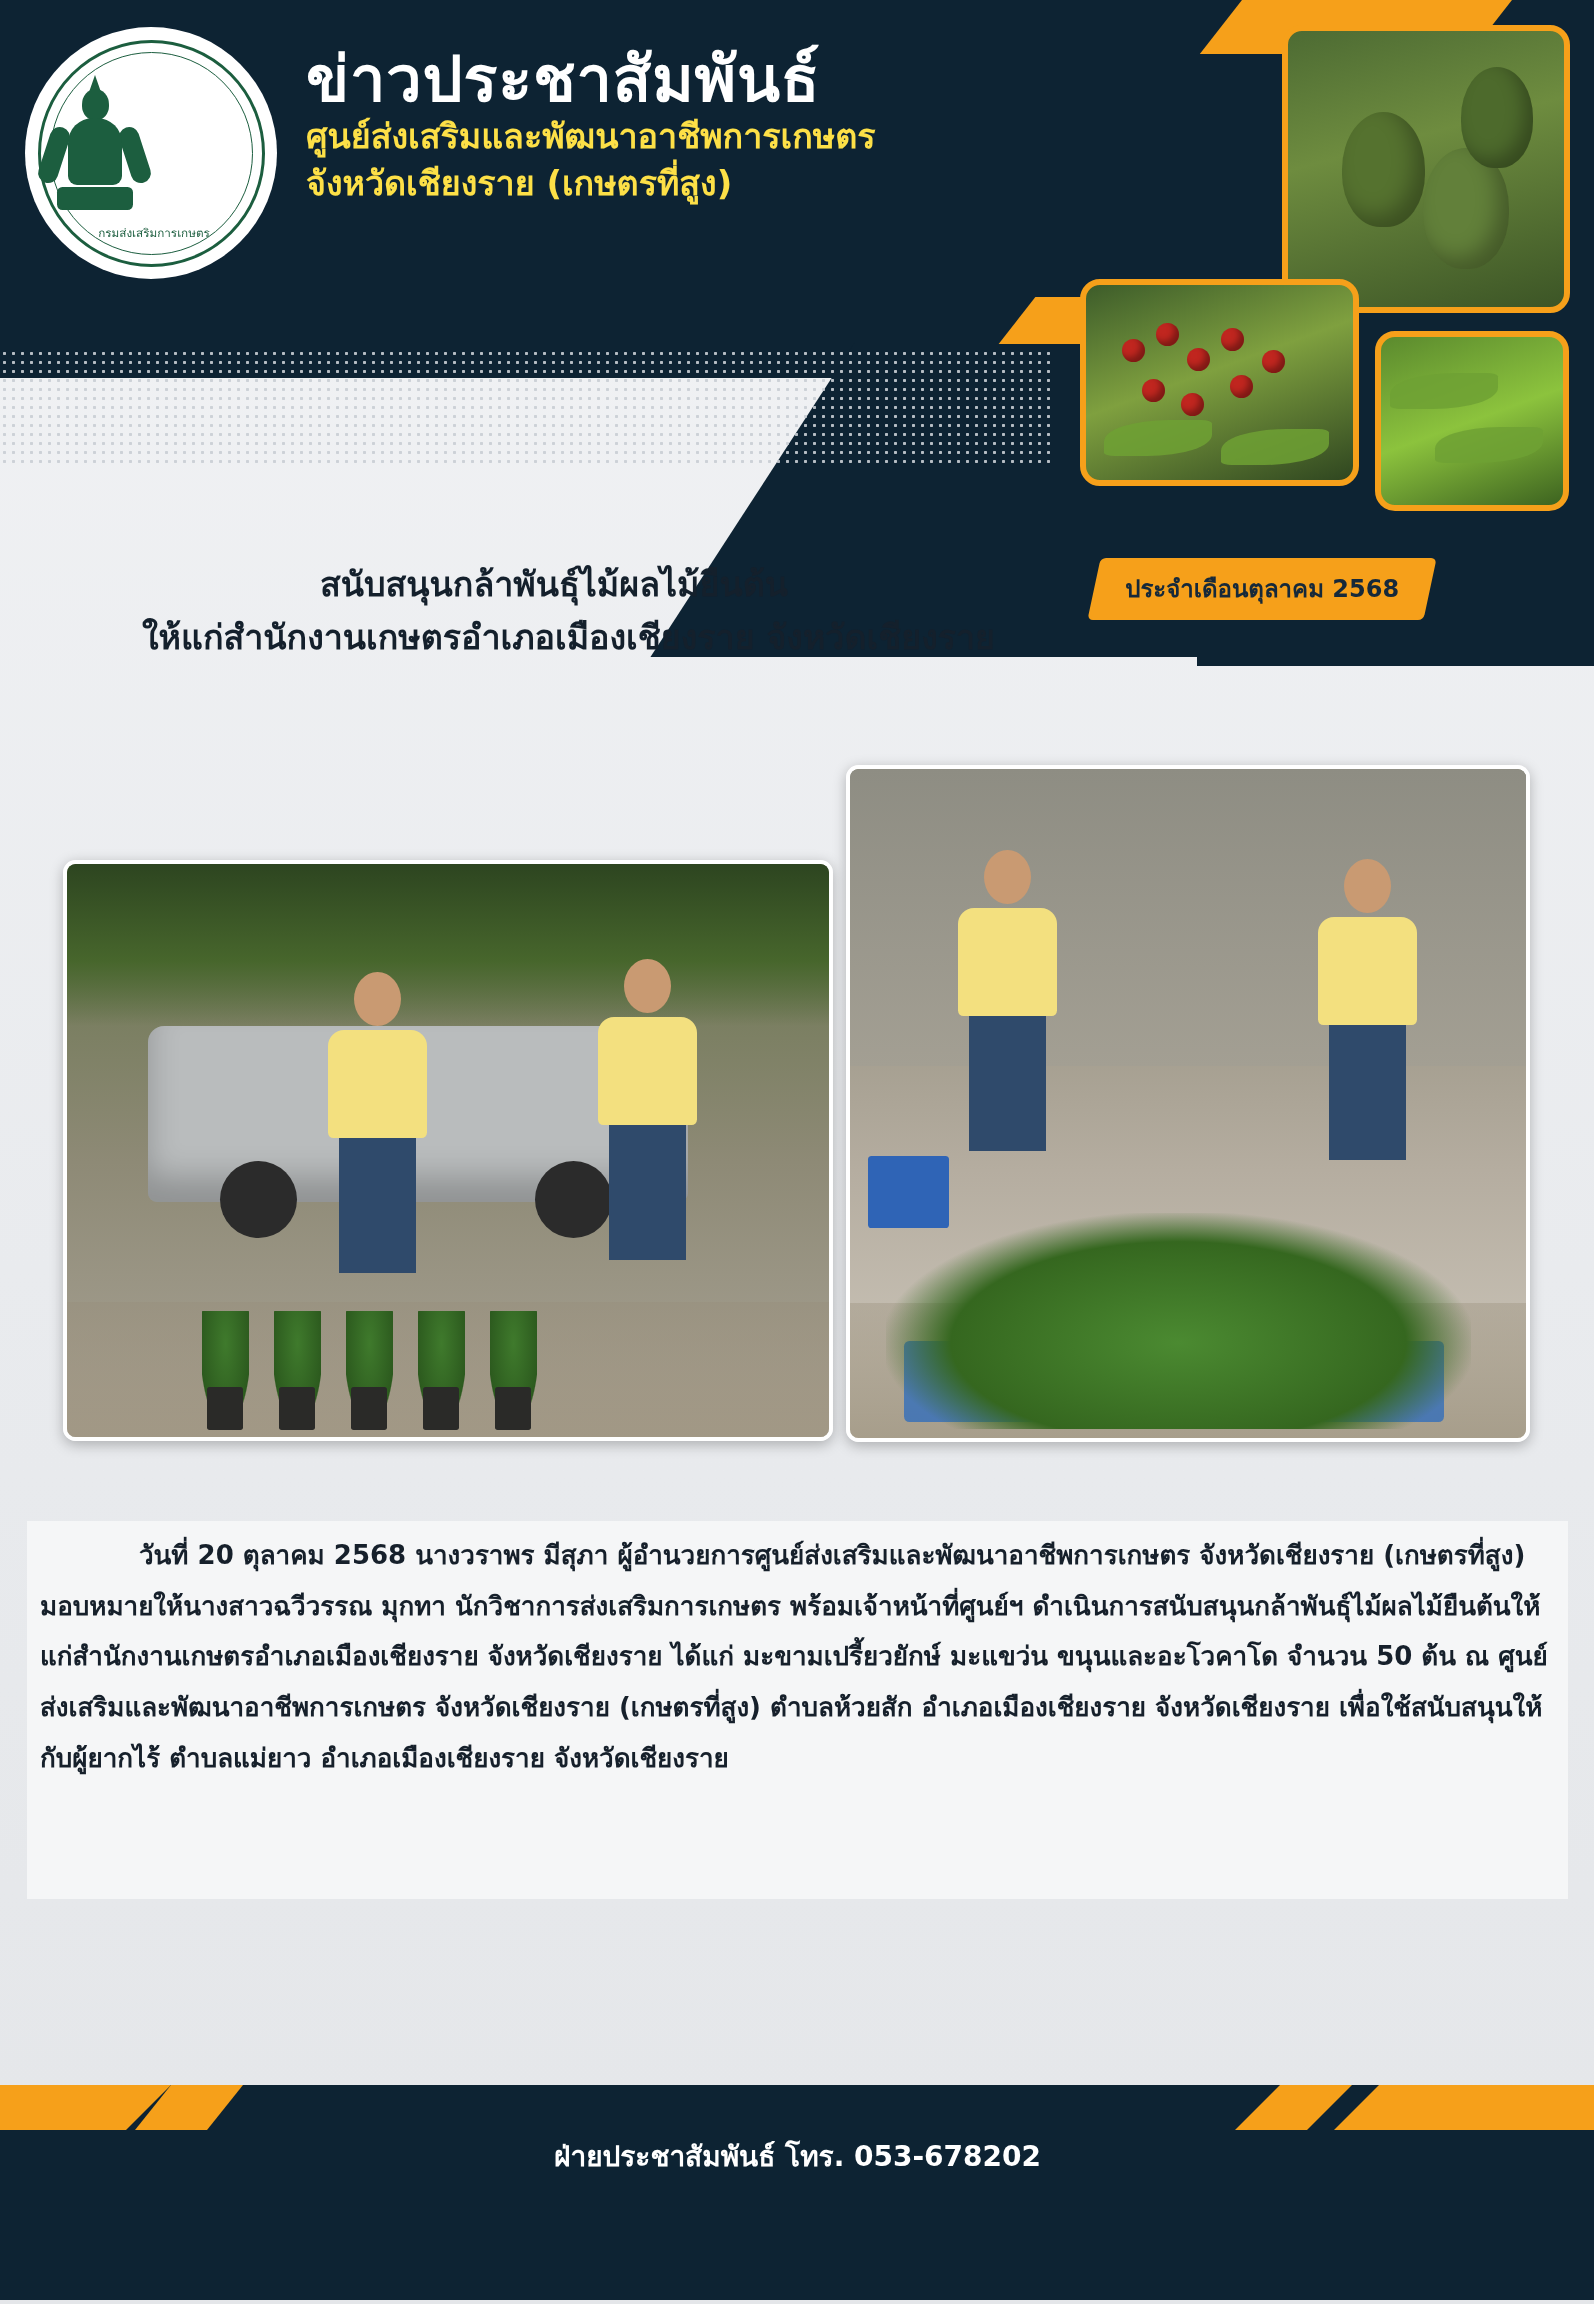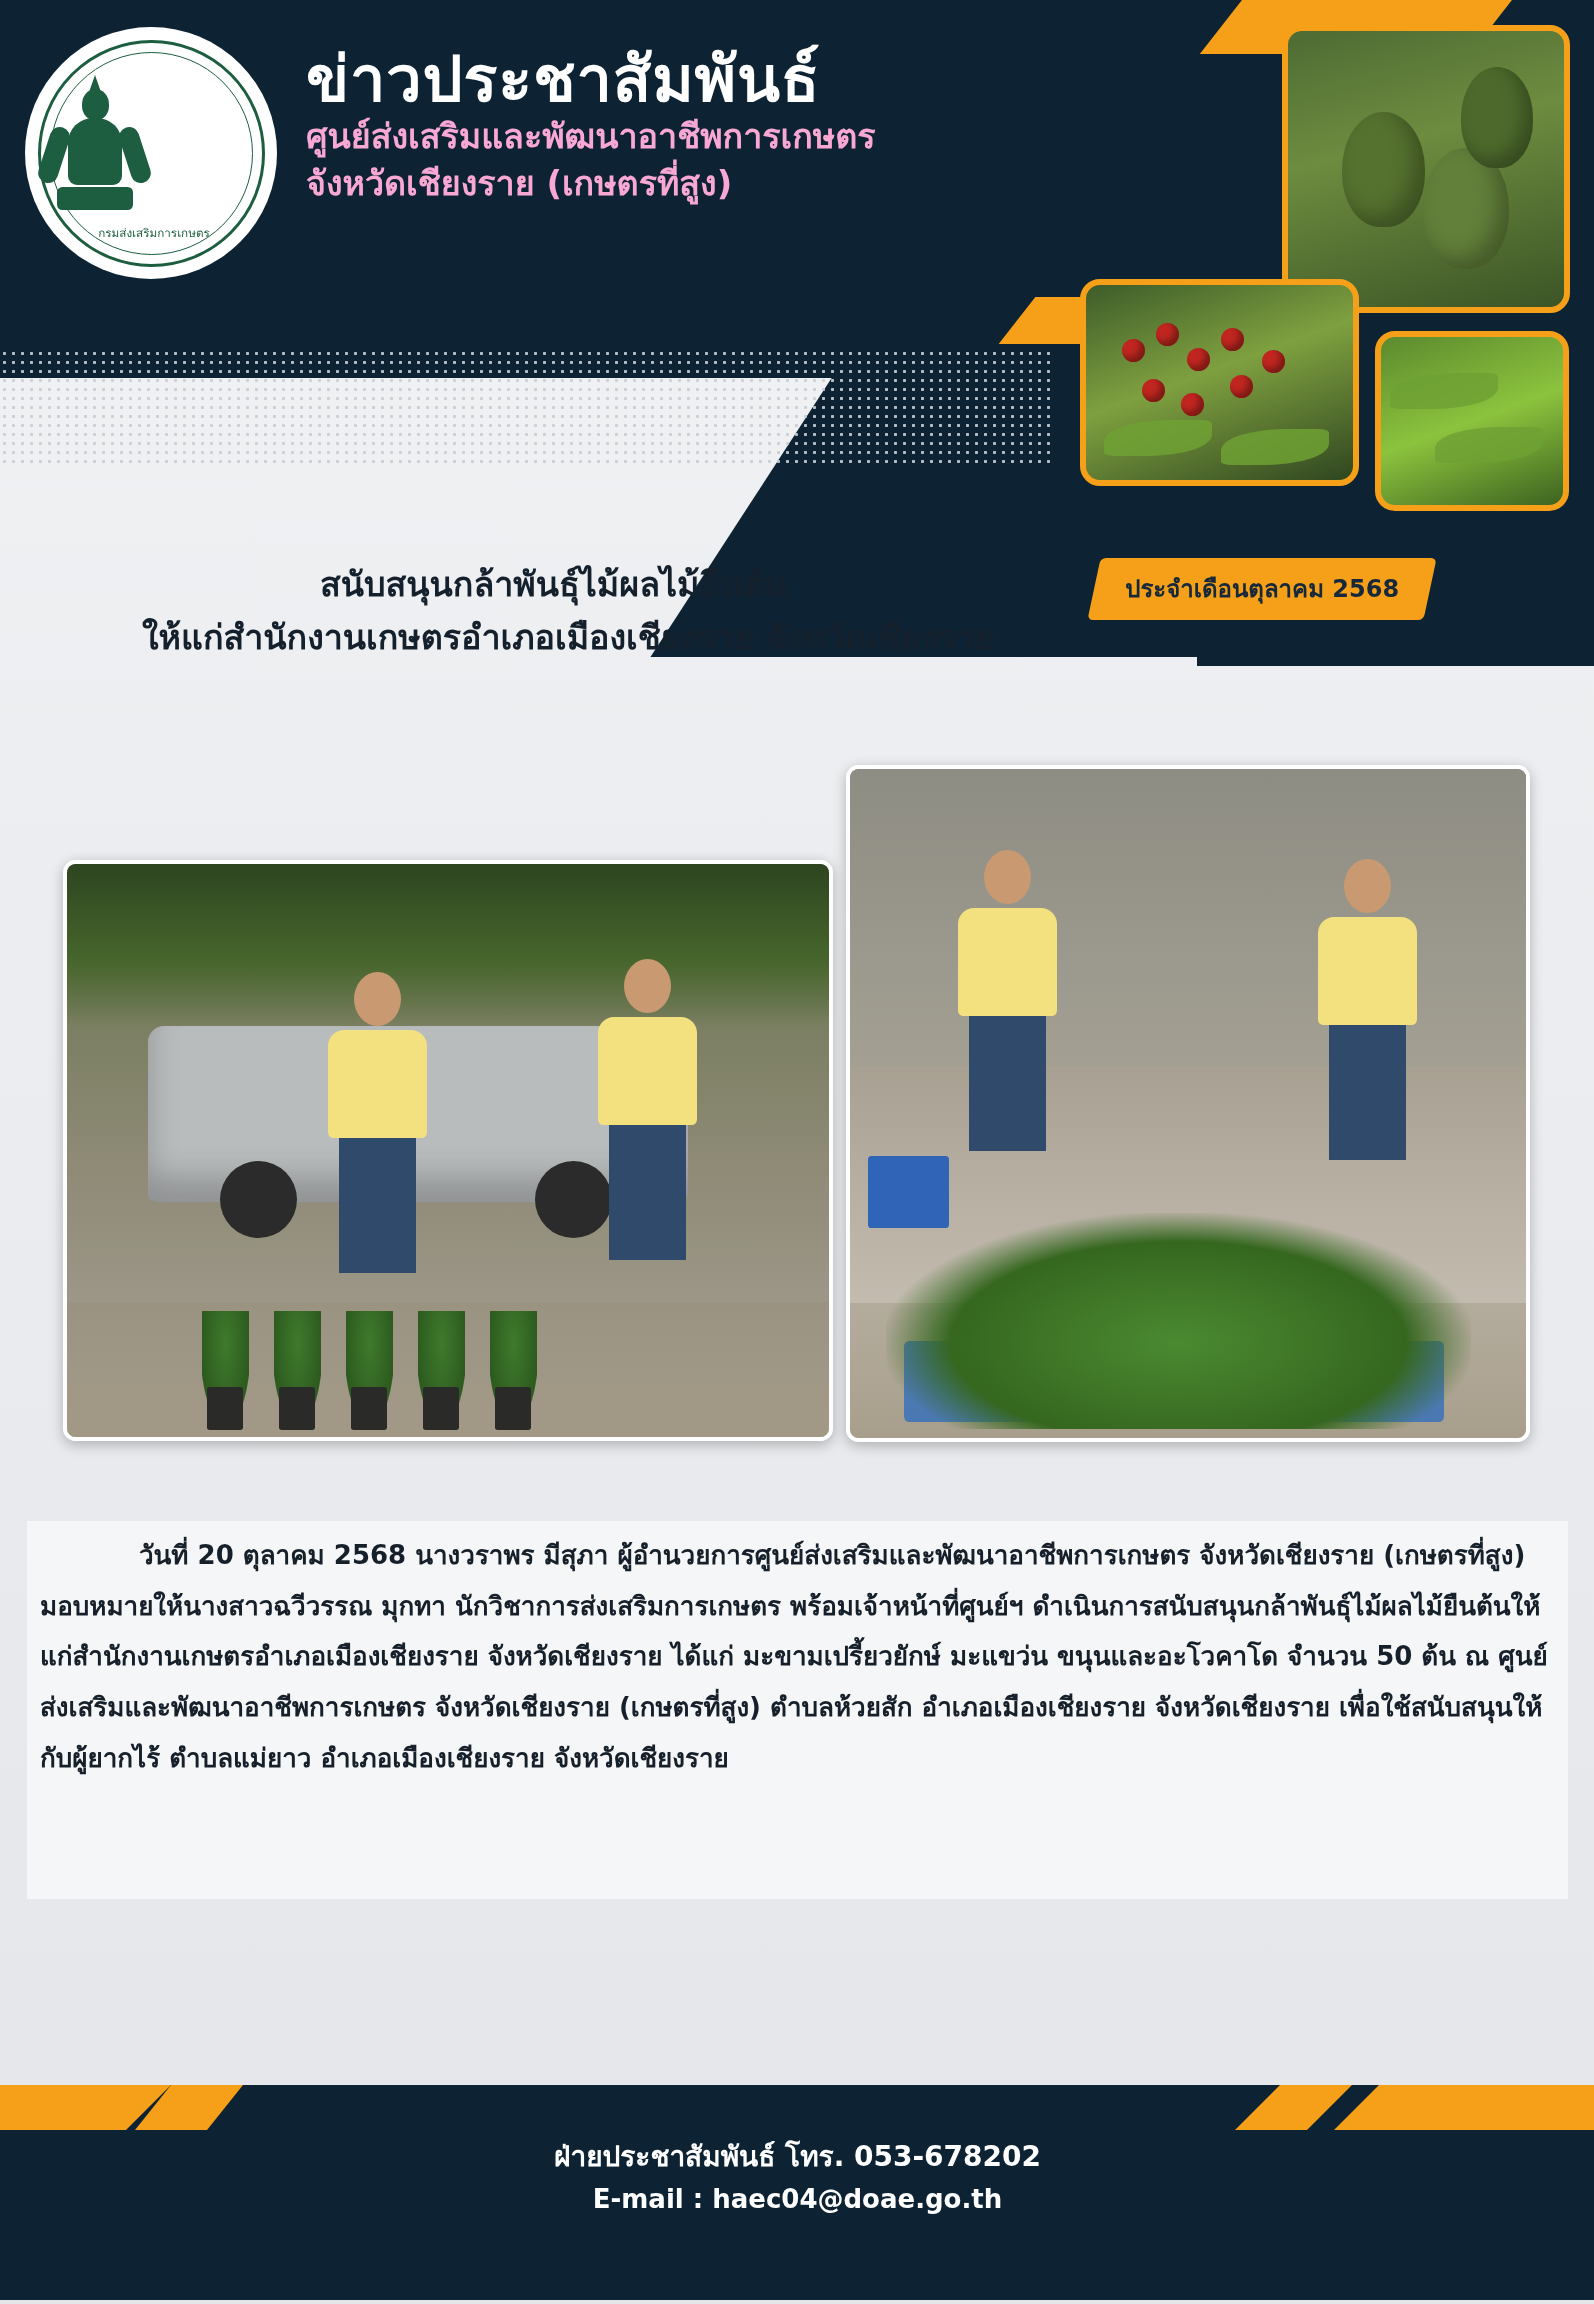--- a/index.html
+++ b/index.html
@@ -130,21 +130,21 @@
   }
   .title-main {
     font-size: 63px;
     font-weight: bold;
     color: #ffffff;
     line-height: 1.05;
     letter-spacing: 0.9px;
   }
   .title-sub1, .title-sub2 {
     font-size: 34px;
-    color: #f9a8d4;
+    color: #fde047;
     line-height: 1.38;
     font-weight: bold;
   }
 
   
   .hdr-photo {
     position: absolute;
     border: 6.3px solid #f6a01a;
     border-radius: 20px;
     overflow: hidden;
@@ -460,17 +460,16 @@
 
   <div class="body-panel"></div>
   <div class="body-text"><span class="indent"></span><span>วันที่ 20 ตุลาคม 2568 นางวราพร มีสุภา ผู้อำนวยการศูนย์ส่งเสริมและพัฒนาอาชีพการเกษตร จังหวัดเชียงราย (เกษตรที่สูง) มอบหมายให้นางสาวฉวีวรรณ มุกทา นักวิชาการส่งเสริมการเกษตร พร้อมเจ้าหน้าที่ศูนย์ฯ ดำเนินการสนับสนุนกล้าพันธุ์ไม้ผลไม้ยืนต้นให้แก่สำนักงานเกษตรอำเภอเมืองเชียงราย จังหวัดเชียงราย ได้แก่ มะขามเปรี้ยวยักษ์ มะแขว่น ขนุนและอะโวคาโด จำนวน 50 ต้น ณ ศูนย์ส่งเสริมและพัฒนาอาชีพการเกษตร จังหวัดเชียงราย (เกษตรที่สูง) ตำบลห้วยสัก อำเภอเมืองเชียงราย จังหวัดเชียงราย เพื่อใช้สนับสนุนให้กับผู้ยากไร้ ตำบลแม่ยาว อำเภอเมืองเชียงราย จังหวัดเชียงราย</span></div>
 
   <div class="footer">
     <div class="footer-orange-left"></div>
     <div class="footer-orange-left2"></div>
     <div class="footer-orange-right"></div>
     <div class="footer-orange-right2"></div>
     <div class="footer-line1">ฝ่ายประชาสัมพันธ์ โทร. 053-678202</div>
-    <div class="footer-line2">E-mail : haec04@doae.go.th</div>
   </div>
 
 </div>
 
 
 </body></html>

